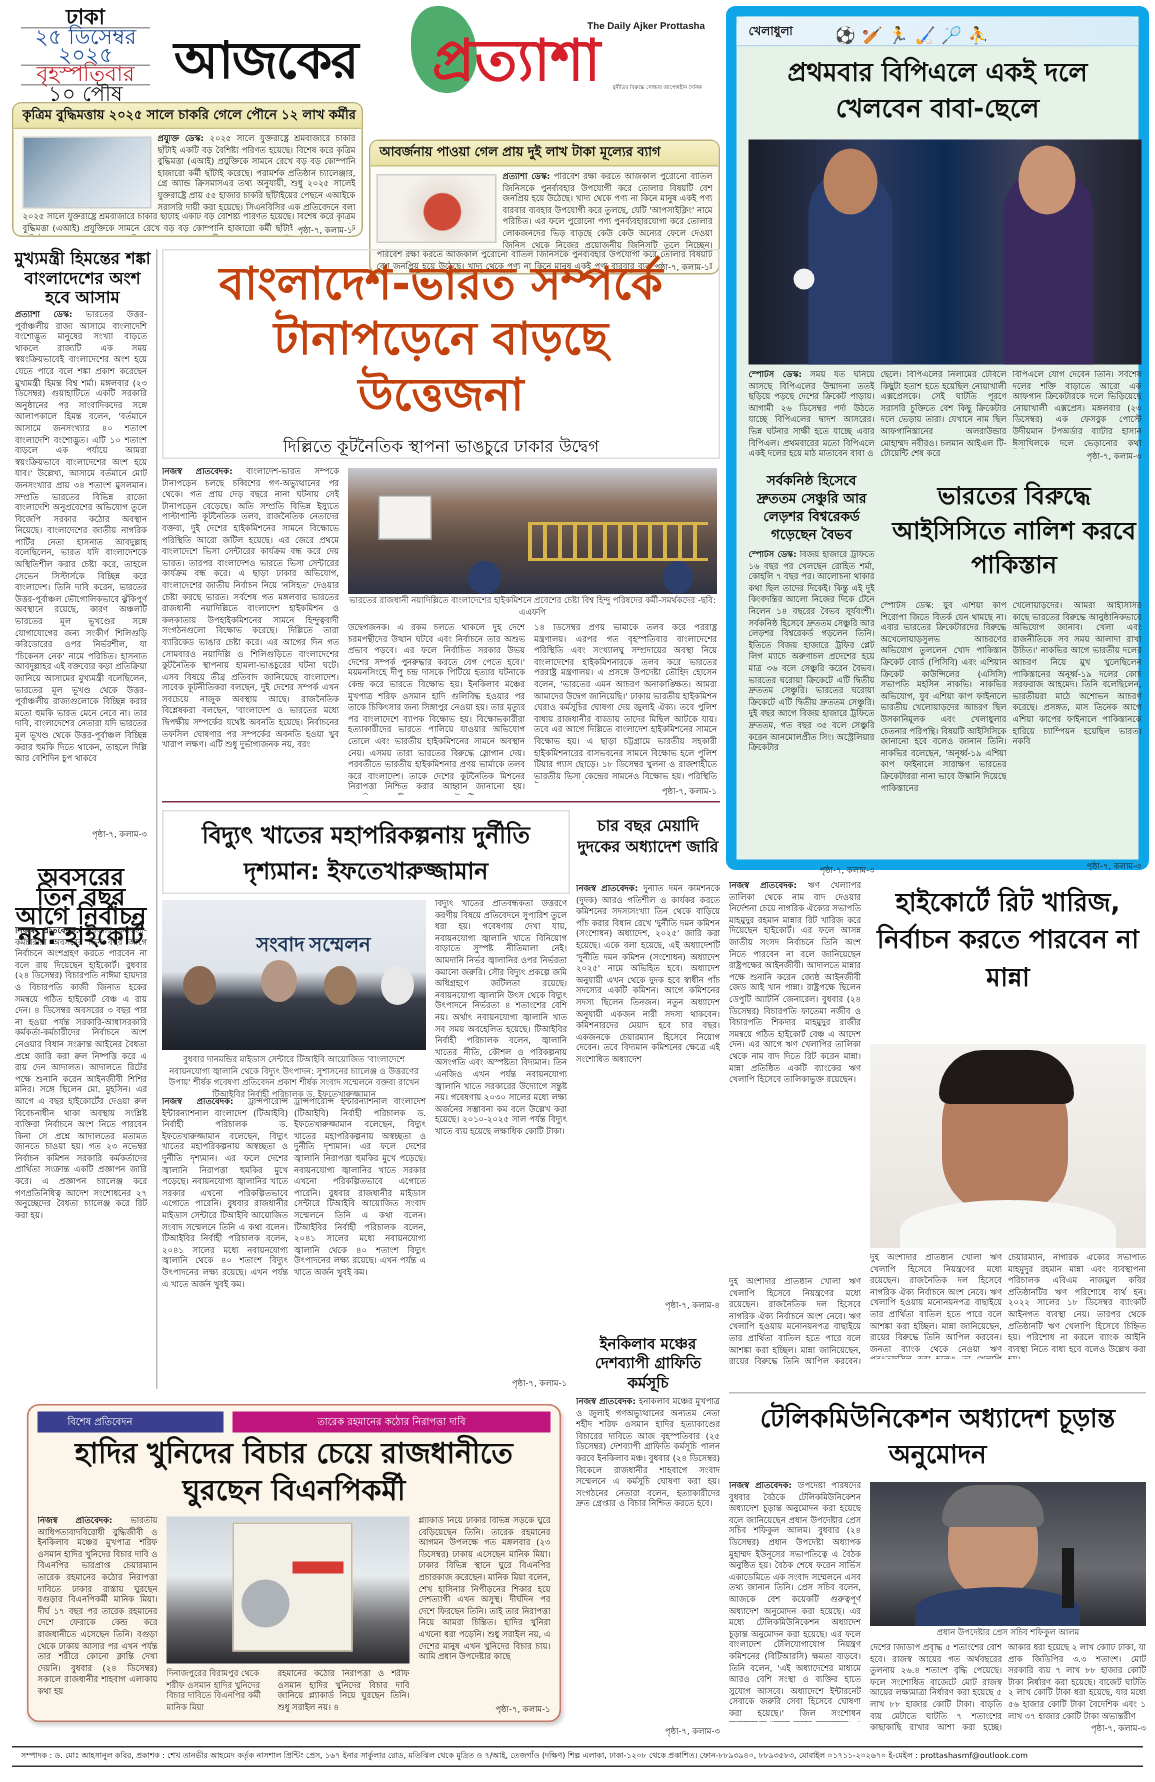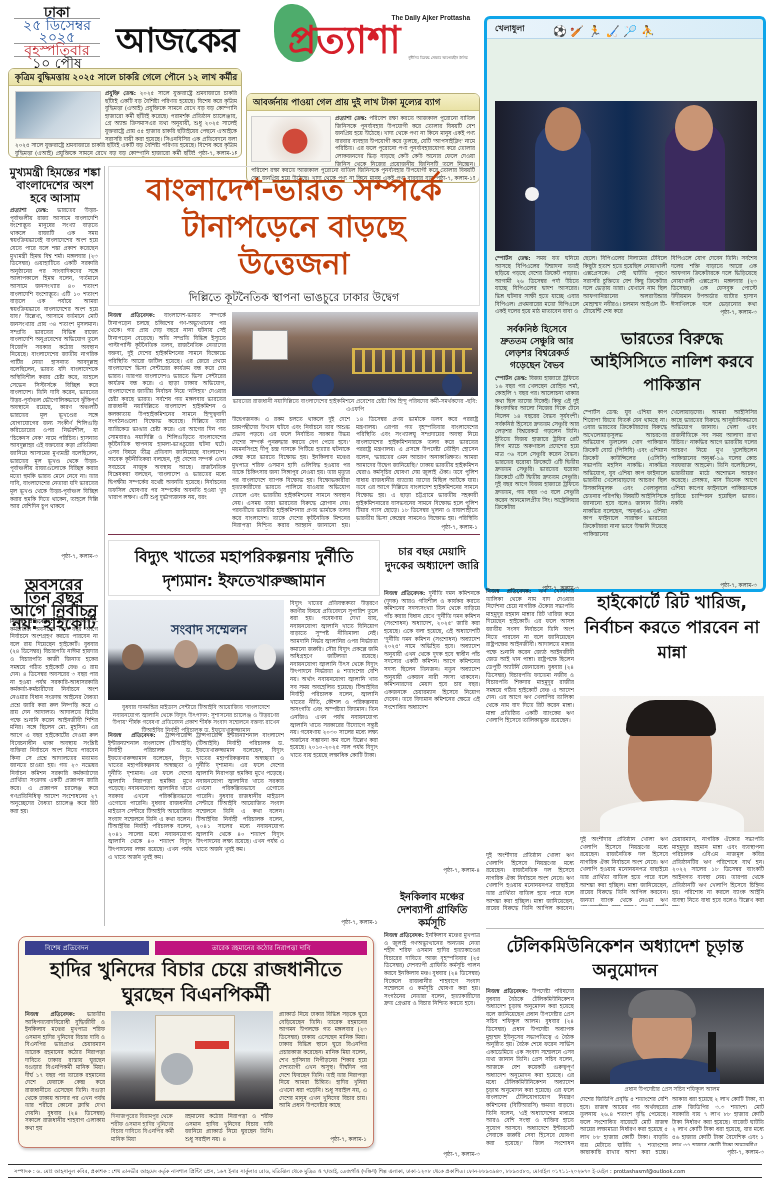--- a/index.html
+++ b/index.html
@@ -21,21 +21,21 @@
   .logo .map { position: absolute; left: 162px; top: 0px; width: 44px; height: 58px; background: #2f9e52; border-radius: 40% 60% 45% 55%; opacity: .85; }
   .logo .eng { position: absolute; right: 8px; top: 10px; font-size: 6.5px; font-weight: bold; color: #222; font-family: "Liberation Sans", sans-serif; }
   .logo .tagline { position: absolute; right: 10px; top: 52px; font-size: 3.5px; color: #333; }
 
   
   .topbox { border: 1px solid #b9b07a; border-radius: 6px; background: #fbfbf3; overflow: hidden; }
   .topbox .hd { height: 17px; background: linear-gradient(#f5f0c8,#e9e2a6); font-size: 8.6px; line-height: 17px; padding-left: 6px; font-weight: bold; color: #111; border-bottom: 1px solid #c9bf7f; }
   .thumb { position: absolute; border: 1px solid #ccc; }
 
   
-  .sports { left: 484px; top: 4px; width: 282px; height: 576px; border: 3px solid #0ea5e9; border-radius: 6px; background: #e6f1e8; margin-top: 12px; }
+  .sports { left: 484px; top: 4px; width: 282px; height: 576px; border: 7px solid #0ea5e9; border-radius: 6px; background: #e6f1e8; }
   .sports .banner { height: 20px; background: linear-gradient(90deg,#eaf4fb,#d7ecf7); border-radius: 6px 6px 0 0; font-size: 8px; line-height: 20px; padding-left: 8px; font-weight: bold; color: #222; border-bottom: 1px solid #b8d6ea; }
   .sports .icons { position: absolute; left: 66px; top: 3px; font-size: 11px; color: #e07a3a; letter-spacing: 4px; }
   .sports h2 { text-align: center; font-size: 17px; line-height: 24px; font-weight: bold; margin-top: 6px; color: #111; }
 
   .lead-h { text-align: center; color: #c2410c; font-weight: bold; font-size: 30px; line-height: 37px; }
   .sub-h { text-align: center; font-size: 11px; color: #111; }
 
   .caption { font-size: 5.6px; line-height: 7.5px; text-align: center; color: #333; }
   .hd-black { text-align: center; font-weight: bold; color: #111; }
   .divider-h { height: 1px; background: #7a2f4a; }
@@ -83,20 +83,21 @@
     <span>পরিবেশ রক্ষা করতে আজকাল পুরোনো বাতিল জিনিসকে পুনর্ব্যবহার উপযোগী করে তোলার বিষয়টি বেশ জনপ্রিয় হয়ে উঠেছে। খাদ্য থেকে পণ্য না কিনে মানুষ একই পণ্য বারবার ব্যবহার উপযোগী করে তুলছে, যেটি 'আপসাইক্লিং' নামে পরিচিত। এর ফলে পুরোনো পণ্য পুনর্ব্যবহারযোগ্য করে তোলার লোকজনদের ভিড় বাড়ছে কেউ কেউ অন্যের ফেলে দেওয়া জিনিস থেকে নিজের প্রয়োজনীয় জিনিসটি তুলে নিচ্ছেন। সম্প্রতি এক নারী ফেলে দেওয়া জিনিসের মধ্যে একটি লুই ভুইটোঁ ব্যাগ খুঁজে পেয়েছেন।</span>
   </div>
   <div class="abs pagref" style="right:6px;top:80px;background:#fbfbf3;padding-left:3px;">পৃষ্ঠা-৭, কলাম-১</div>
 </div>
 
 <div class="abs sports">
   <div class="banner">
     <span>খেলাধুলা</span>
     <span class="icons">⚽🏏🏃🏑🏸⛹</span>
   </div>
+  <h2 style="padding:0 8px;">প্রথমবার বিপিএলে একই দলে খেলবেন বাবা-ছেলে</h2>
   <div class="pholder" style="left:8px;top:82px;width:262px;height:150px;background:linear-gradient(90deg,#1b1d2a 0%,#2d3a5c 30%,#0e2a52 50%,#3b4058 70%,#20212c 100%);">
     <div style="position:absolute;left:40px;top:20px;width:56px;height:130px;border-radius:28px 28px 0 0;background:#2a3e6e;"></div>
     <div style="position:absolute;left:50px;top:6px;width:36px;height:44px;border-radius:50%;background:#b98362;"></div>
     <div style="position:absolute;left:170px;top:20px;width:60px;height:130px;border-radius:28px 28px 0 0;background:#3b2a5e;"></div>
     <div style="position:absolute;left:180px;top:4px;width:38px;height:46px;border-radius:50%;background:#c99575;"></div>
     <div style="position:absolute;left:30px;top:86px;width:14px;height:14px;border-radius:50%;background:#f2f2f2;"></div>
   </div>
   <div class="abs body-text" style="left:8px;top:236px;width:84px;height:60px;"><b>স্পোর্টস ডেস্ক:</b> <span>সময় যত ঘনিয়ে আসছে বিপিএলের উন্মাদনা ততই ছড়িয়ে পড়ছে দেশের ক্রিকেট পাড়ায়। আগামী ২৬ ডিসেম্বর পর্দা উঠতে যাচ্ছে বিপিএলের দ্বাদশ আসরের। ভিন্ন ঘটনার সাক্ষী হতে যাচ্ছে এবার বিপিএল। প্রথমবারের মতো বিপিএলে একই দলের হয়ে মাঠ মাতাবেন বাবা ও</span></div>
   <div class="abs body-text" style="left:96px;top:236px;width:84px;height:60px;">ছেলে। বিপিএলের নিলামের টেবিলে কিছুটা হতাশ হতে হয়েছিল নোয়াখালী এক্সপ্রেসকে। সেই ঘাটতি পূরণে সরাসরি চুক্তিতে বেশ কিছু ক্রিকেটার দলে ভেড়ায় তারা। যেখানে নাম ছিল আফগানিস্তানের অলরাউন্ডার মোহাম্মদ নবীরও। চলমান আইএল টি-টোয়েন্টি শেষ করে</div>
   <div class="abs body-text" style="left:184px;top:236px;width:86px;height:52px;">বিপিএলে যোগ দেবেন তিনি। সর্বশেষ দলের শক্তি বাড়াতে আরো এক আফগান ক্রিকেটারকে দলে ভিড়িয়েছে নোয়াখালী এক্সপ্রেস। মঙ্গলবার (২৩ ডিসেম্বর) এক ফেসবুক পোস্টে উদীয়মান টপঅর্ডার ব্যাটার হাসান ঈসাখিলকে দলে ভেড়ানোর কথা নিশ্চিত</div>

